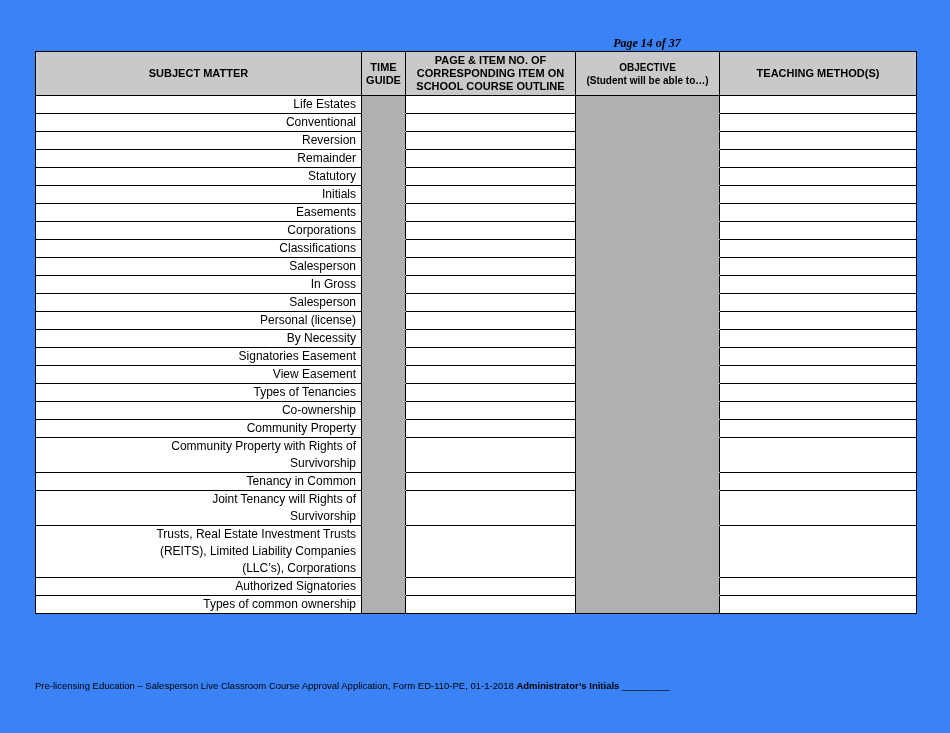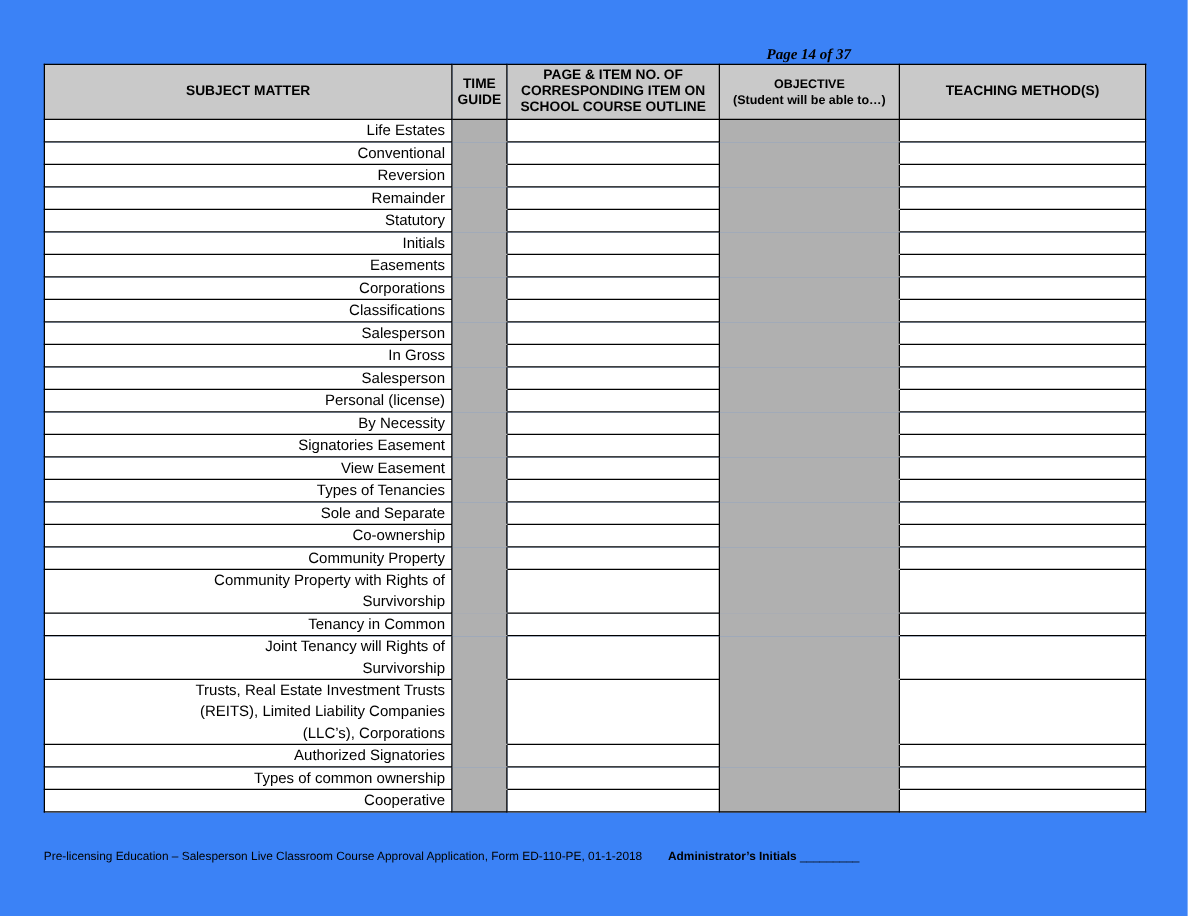--- a/index.html
+++ b/index.html
@@ -70,21 +70,21 @@
   tbody tr:first-child td.shaded { border-top-color: #000; }
   tbody tr:last-child  td.shaded { border-bottom-color: #000; }
 
   .footer {
     position: absolute;
     top: 680px; left: 35px;
     width: 880px;
     font-size: 9.5px;
     white-space: nowrap;
   }
-  .footer .admin { font-weight: bold; margin-left: 18px; }
+  .footer .admin { font-weight: bold; }
 </style>
 </head>
 <body>
 
 <div class="page">
 
   <div class="page-indicator">Page 14 of 37</div>
 
   <table class="outline">
     <colgroup>
@@ -221,27 +221,20 @@
       <td></td>
     </tr>
         <tr>
       <td class="subject">Types of Tenancies</td>
       <td class="shaded"></td>
       <td></td>
       <td class="shaded"></td>
       <td></td>
     </tr>
         <tr>
-      <td class="subject">Sole and Separate</td>
-      <td class="shaded"></td>
-      <td></td>
-      <td class="shaded"></td>
-      <td></td>
-    </tr>
-        <tr>
       <td class="subject">Co-ownership</td>
       <td class="shaded"></td>
       <td></td>
       <td class="shaded"></td>
       <td></td>
     </tr>
         <tr>
       <td class="subject">Community Property</td>
       <td class="shaded"></td>
       <td></td>
@@ -282,27 +275,20 @@
     </tr>
         <tr>
       <td class="subject">Authorized Signatories</td>
       <td class="shaded"></td>
       <td></td>
       <td class="shaded"></td>
       <td></td>
     </tr>
         <tr>
       <td class="subject">Types of common ownership</td>
-      <td class="shaded"></td>
-      <td></td>
-      <td class="shaded"></td>
-      <td></td>
-    </tr>
-        <tr>
-      <td class="subject">Cooperative</td>
       <td class="shaded"></td>
       <td></td>
       <td class="shaded"></td>
       <td></td>
     </tr>
       </tbody>
   </table>
 
   <div class="footer">
     <span>Pre-licensing Education – Salesperson Live Classroom Course Approval Application, Form ED-110-PE, 01-1-2018</span>

